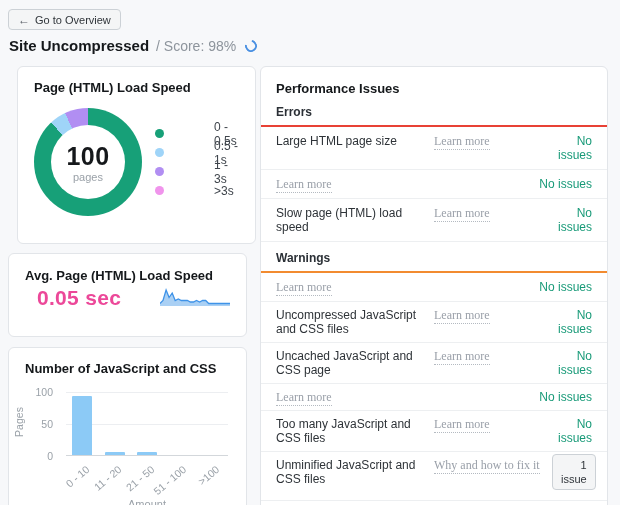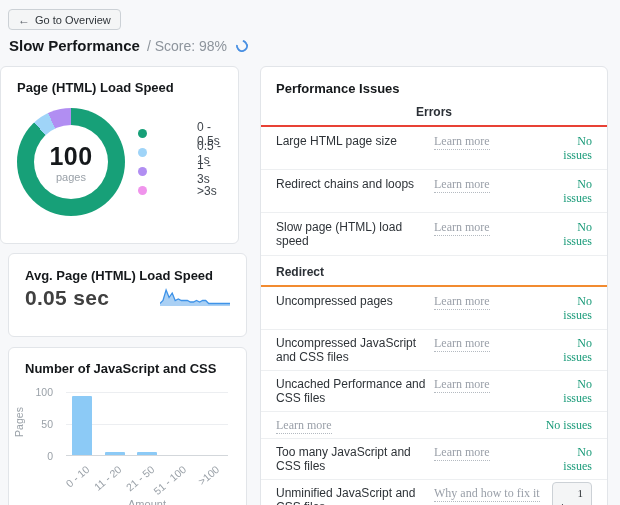--- a/index.html
+++ b/index.html
@@ -26,21 +26,21 @@
   .score { font-size: 14px; color: #8d949c; }
   .spinner {
     width: 12px; height: 12px; border: 2.5px solid #4a90e2; border-top-color: transparent;
     border-radius: 50%; transform: rotate(-35deg); margin-left: 2px;
   }
   
   .card {
     position: absolute; background: #fff;
     border: 1px solid #e2e5e9; border-radius: 6px;
   }
-  #card-donut  { left: 0;  top: 66px;  width: 239px; height: 178px; padding: 13px 16px; }
+  #card-donut  { left: 17px;  top: 66px;  width: 239px; height: 178px; padding: 13px 16px; }
   #card-avg    { left: 8px;  top: 253px; width: 239px; height: 84px;  padding: 14px 16px; }
   #card-bar    { left: 8px;  top: 347px; width: 239px; height: 172px; padding: 13px 16px; }
   #card-issues { left: 260px; top: 66px; width: 348px; height: 470px; padding: 14px 15px 0; }
   .card-title { font-size: 13px; font-weight: 700; color: #15181b; }
   
   .donut-wrap { display: flex; align-items: center; margin-top: 13px; }
   .donut { width: 108px; height: 108px; border-radius: 50%; position: relative; flex: none; }
   .donut-hole {
     position: absolute; inset: 17px; background: #fff; border-radius: 50%;
     display: flex; flex-direction: column; align-items: center; justify-content: center;
@@ -48,21 +48,21 @@
   .donut-value { font-size: 25px; font-weight: 700; color: #15181b; letter-spacing: .5px; }
   .donut-label { font-size: 11px; color: #9aa1a8; }
   .legend { margin-left: 13px; flex: 1; }
   .legend-item { display: flex; align-items: center; font-size: 12px; color: #3e444b; height: 19px; gap: 44px; }
   .legend-dot { width: 9px; height: 9px; border-radius: 50%; margin-right: 6px; flex: none; }
   .legend-label { flex: 1; }
   .legend-value { text-align: center; }
   
   .avg-sub { font-size: 11px; color: #8d949c; margin-top: 5px; }
   .avg-row { display: flex; align-items: flex-end; justify-content: space-between; margin-top: 3px; }
-  .avg-value { font-size: 21px; font-weight: 700; color: #404040; letter-spacing: .3px; }
+  .avg-value { font-size: 21px; font-weight: 700; color: #ec4899; letter-spacing: .3px; margin-left: 12px; }
   .spark { margin-bottom: 3px; }
   
   .chart { position: relative; margin-top: 10px; height: 126px; font-size: 10.5px; color: #9aa1a8; }
   .plot { position: absolute; left: 41px; right: 2px; top: 6px; height: 64px; border-bottom: 1px solid #d3d7db; }
   .gridline { position: absolute; left: 0; right: 0; height: 1px; background: #eceef1; }
   .g100 { top: 0; } .g50 { top: 50%; }
   .bars { position: absolute; inset: 0; display: flex; align-items: flex-end; }
   .bar-slot { flex: 1; display: flex; justify-content: center; align-items: flex-end; height: 100%; }
   .bar { width: 20px; background: #8ccaf6; border-radius: 1px 1px 0 0; }
   .ytick { position: absolute; left: 0; width: 28px; text-align: right; line-height: 12px; }
@@ -88,39 +88,39 @@
   .issue-row {
     display: flex; align-items: flex-start;
     margin: 0 -15px; padding: 7px 15px;
     border-bottom: 1px solid #edeff1;
     font-size: 12px; line-height: 14px;
   }
   .issue-row.two-line { padding: 6px 15px; }
   .issue-label { width: 158px; flex: none; color: #2e3338; padding-right: 6px; }
   .issue-link { width: 118px; flex: none; color: #999fa8; cursor: pointer; }
   .issue-link .link-text { border-bottom: 1px dotted #b4bac1; padding-bottom: 1px; font-family: Liberation Serif, serif; }
-  .issue-status { flex: 1; text-align: right; font-family: Liberation Serif, serif; }
+  .issue-status { flex: 1; text-align: right; }
   .status-ok { color: #189a78; }
   .status-btn {
     display: inline-block; background: #f4f5f6; border: 1px solid #ccd1d6; border-radius: 4px;
     padding: 3px 8px; font-size: 11px; color: #30353a; cursor: pointer; position: relative; top: -4px;
   }
 </style>
 </head>
 <body>
 
 <div>
 
   <button class="back-btn">
     <span class="back-arrow">←</span>
     <span>Go to Overview</span>
   </button>
 
   <div class="title-row">
-    <span class="page-title">Slow Performance</span>
+    <span class="page-title">Site Uncompressed</span>
     <span class="score">/ Score: 98%</span>
     <span class="spinner"></span>
   </div>
 
   <section class="card" id="card-donut">
     <div class="card-title">Page (HTML) Load Speed</div>
     <div class="donut-wrap">
       <div class="donut" id="donut" style="background: conic-gradient(rgb(23, 160, 120) 0deg, rgb(23, 160, 120) 316.8deg, rgb(159, 212, 248) 316.8deg, rgb(159, 212, 248) 334.8deg, rgb(177, 142, 242) 334.8deg, rgb(177, 142, 242) 360deg);">
         <div class="donut-hole">
           <div class="donut-value">100</div>
@@ -209,54 +209,52 @@
   </div>
         </div>
       <div class="xaxis-title">Amount</div>
     </div>
   </section>
 
   <section class="card" id="card-issues">
     <div class="issues-title">Performance Issues</div>
     <div id="sections">
         <div class="issue-section">
-    <div class="section-header" style="border-bottom-color: rgb(232, 65, 53); text-align: center;">Errors</div>
+    <div class="section-header" style="border-bottom-color: rgb(232, 65, 53);">Errors</div>
     <div class="section-rows">
             <div class="issue-row">
     <span class="issue-label">Large HTML page size</span>
     <span class="issue-link"><span class="link-text">Learn more</span></span>
     <span class="issue-status"><span class="status-ok">No issues</span></span>
   </div>
             <div class="issue-row">
-    <span class="issue-label">Redirect chains and loops</span>
     <span class="issue-link"><span class="link-text">Learn more</span></span>
     <span class="issue-status"><span class="status-ok">No issues</span></span>
   </div>
             <div class="issue-row">
     <span class="issue-label">Slow page (HTML) load speed</span>
     <span class="issue-link"><span class="link-text">Learn more</span></span>
     <span class="issue-status"><span class="status-ok">No issues</span></span>
   </div>
           </div>
   </div>
         <div class="issue-section">
-    <div class="section-header" style="border-bottom-color: rgb(242, 139, 48);">Redirect</div>
+    <div class="section-header" style="border-bottom-color: rgb(242, 139, 48);">Warnings</div>
     <div class="section-rows">
             <div class="issue-row">
-    <span class="issue-label">Uncompressed pages</span>
     <span class="issue-link"><span class="link-text">Learn more</span></span>
     <span class="issue-status"><span class="status-ok">No issues</span></span>
   </div>
             <div class="issue-row two-line">
     <span class="issue-label">Uncompressed JavaScript and CSS files</span>
     <span class="issue-link"><span class="link-text">Learn more</span></span>
     <span class="issue-status"><span class="status-ok">No issues</span></span>
   </div>
             <div class="issue-row two-line">
-    <span class="issue-label">Uncached Performance and CSS files</span>
+    <span class="issue-label">Uncached JavaScript and CSS page</span>
     <span class="issue-link"><span class="link-text">Learn more</span></span>
     <span class="issue-status"><span class="status-ok">No issues</span></span>
   </div>
             <div class="issue-row two-line">
     <span class="issue-link"><span class="link-text">Learn more</span></span>
     <span class="issue-status"><span class="status-ok">No issues</span></span>
   </div>
             <div class="issue-row two-line">
     <span class="issue-label">Too many JavaScript and CSS files</span>
     <span class="issue-link"><span class="link-text">Learn more</span></span>

